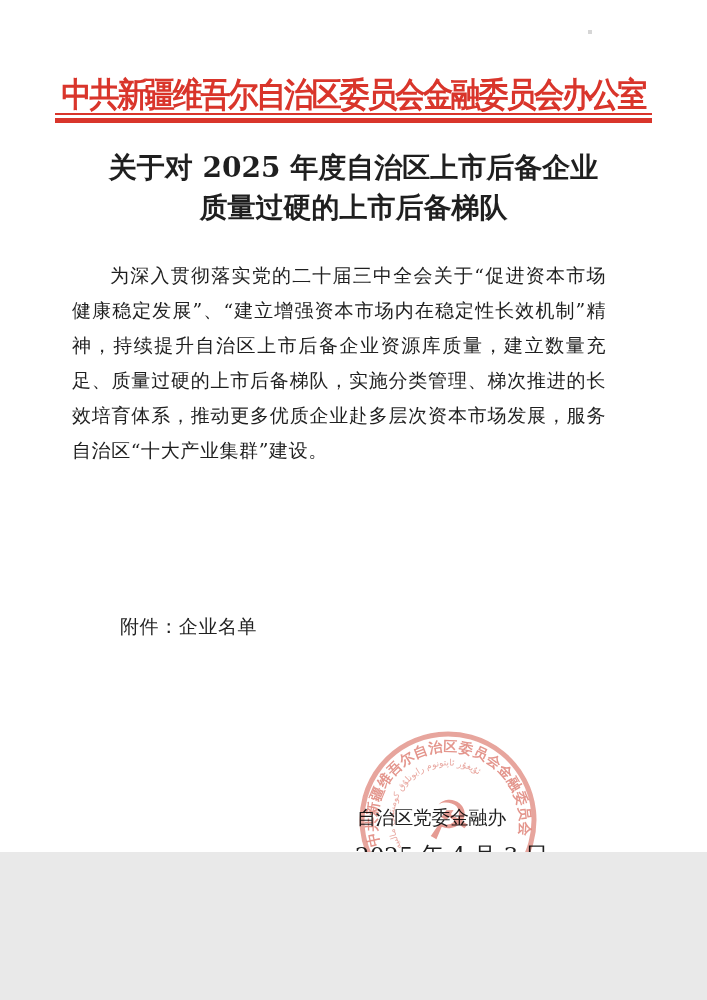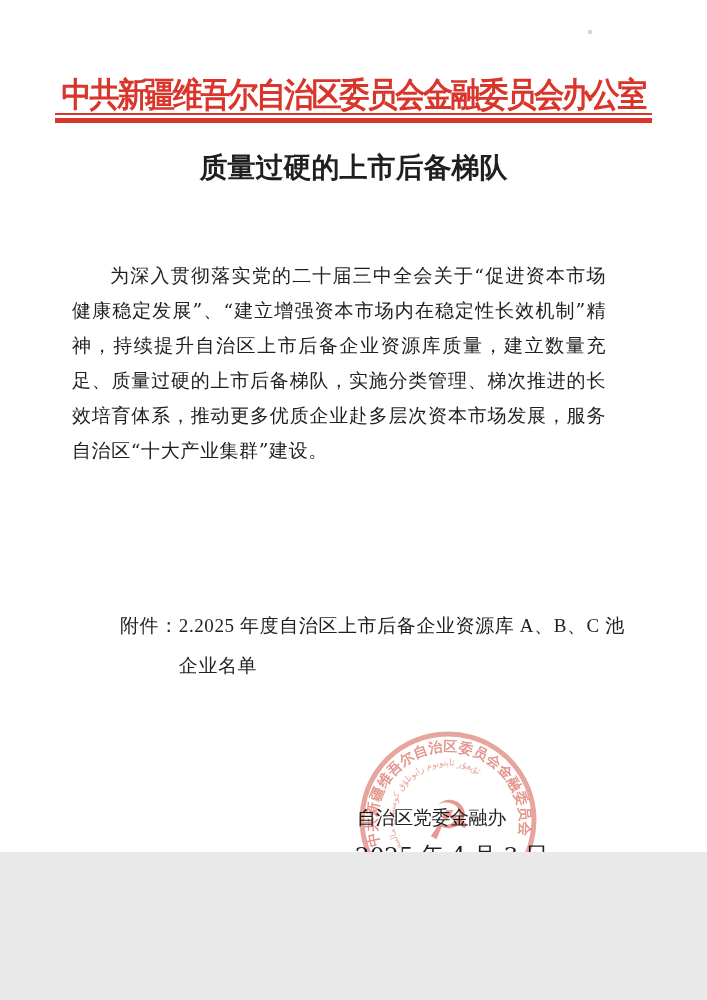--- a/index.html
+++ b/index.html
@@ -67,21 +67,21 @@
   
   .attachments {
     position: absolute;
     top: 606px;
     left: 120px;
     width: 520px;
     font-size: 19px;
     line-height: 40px;
     letter-spacing: 0.6px;
   }
-  .attach-grid { display: flex; align-items: flex-start; font-family: Liberation Serif, serif; }
+  .attach-grid { display: flex; align-items: flex-start; }
   .attach-label { flex: 0 0 auto; white-space: nowrap; }
   .attach-items { flex: 1 1 auto; }
 
   
   .sign-name {
     position: absolute;
     top: 805px;
     left: 357px;
     font-size: 19px;
     letter-spacing: -0.4px;
@@ -131,32 +131,32 @@
 
 <div class="page">
 
   <div class="scan-dot"></div>
 
   <div class="org-name">中共新疆维吾尔自治区委员会金融委员会办公室</div>
 
   <div class="head-rule"></div>
 
   <div class="doc-title">
+    <div>关于对 2025 年度自治区上市后备企业</div>
     <div>质量过硬的上市后备梯队</div>
   </div>
 
   <div class="doc-body">
     <p>为深入贯彻落实党的二十届三中全会关于“促进资本市场健康稳定发展”、“建立增强资本市场内在稳定性长效机制”精神，持续提升自治区上市后备企业资源库质量，建立数量充足、质量过硬的上市后备梯队，实施分类管理、梯次推进的长效培育体系，推动更多优质企业赴多层次资本市场发展，服务自治区“十大产业集群”建设。</p>
   </div>
 
   <div class="attachments">
     <div class="attach-grid">
       <span class="attach-label">附件：</span>
       <div class="attach-items">
-        <div>2.2025 年度自治区上市后备企业资源库 A、B、C 池</div>
         <div>企业名单</div>
       </div>
     </div>
   </div>
 
   <div class="sign-name">自治区党委金融办</div>
 
   <div class="sign-date">2025 年 4 月 3 日</div>
 
   <div class="seal">

